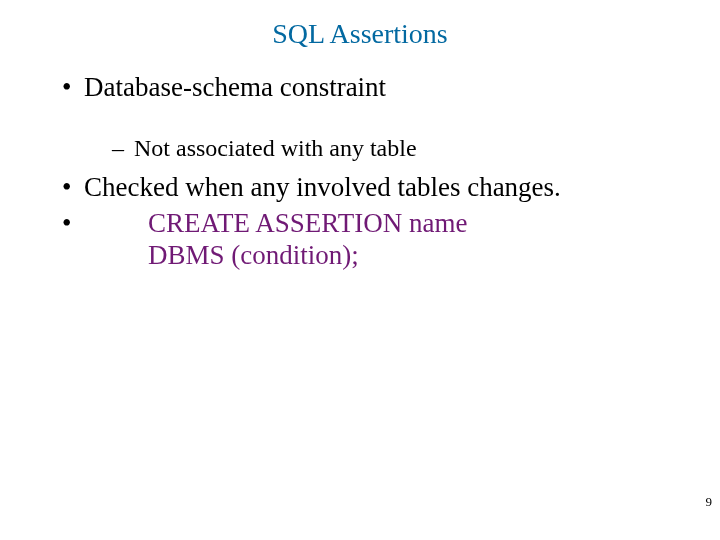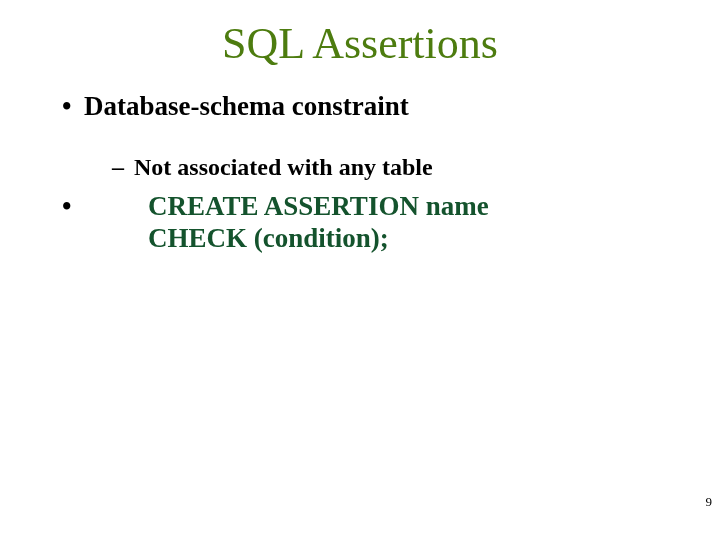--- a/index.html
+++ b/index.html
@@ -14,32 +14,31 @@
   }
   .slide {
     position: relative;
     width: 720px;
     height: 540px;
     box-sizing: border-box;
     padding: 18px 56px 0 56px;
   }
   .title {
     text-align: center;
-    font-size: 44px;
-    color: #4d7c0f;
+    font-size: 28px;
+    color: #0369a1;
     margin: 0 0 22px 0;
     font-weight: normal;
   }
   ul.level1 {
     list-style: none;
     margin: 0;
     padding: 0;
     font-size: 27px;
     line-height: 1.18;
-    font-weight: bold;
   }
   ul.level1 > li {
     position: relative;
     padding-left: 28px;
     margin-bottom: 4px;
   }
   ul.level1 > li::before {
     content: "•";
     position: absolute;
     left: 6px;
@@ -58,21 +57,21 @@
     margin-top: 30px;
   }
   ul.level2 > li::before {
     content: "–";
     position: absolute;
     left: 28px;
     top: 0;
   }
   .syntax {
     font-size: 27px;
-    color: #14532d;
+    color: #701a75;
     margin-left: 64px;
     line-height: 1.18;
   }
   .pagenum {
     position: absolute;
     right: 8px;
     bottom: 30px;
     font-size: 13px;
     color: #000;
   }
@@ -89,26 +88,29 @@
     <li>
       <span>Database-schema constraint</span>
       <ul class="level2">
         <li>
           <span>Not associated with any table</span>
         </li>
       </ul>
     </li>
 
 
+    <li>
+      <span>Checked when any involved tables changes.</span>
+    </li>
 
 
     <li>
       <div class="syntax">
         <div>CREATE ASSERTION   name</div>
-        <div>CHECK (condition);</div>
+        <div>DBMS (condition);</div>
       </div>
     </li>
 
   </ul>
 
   <div class="pagenum">9</div>
 
 </div>
 
 </body></html>

